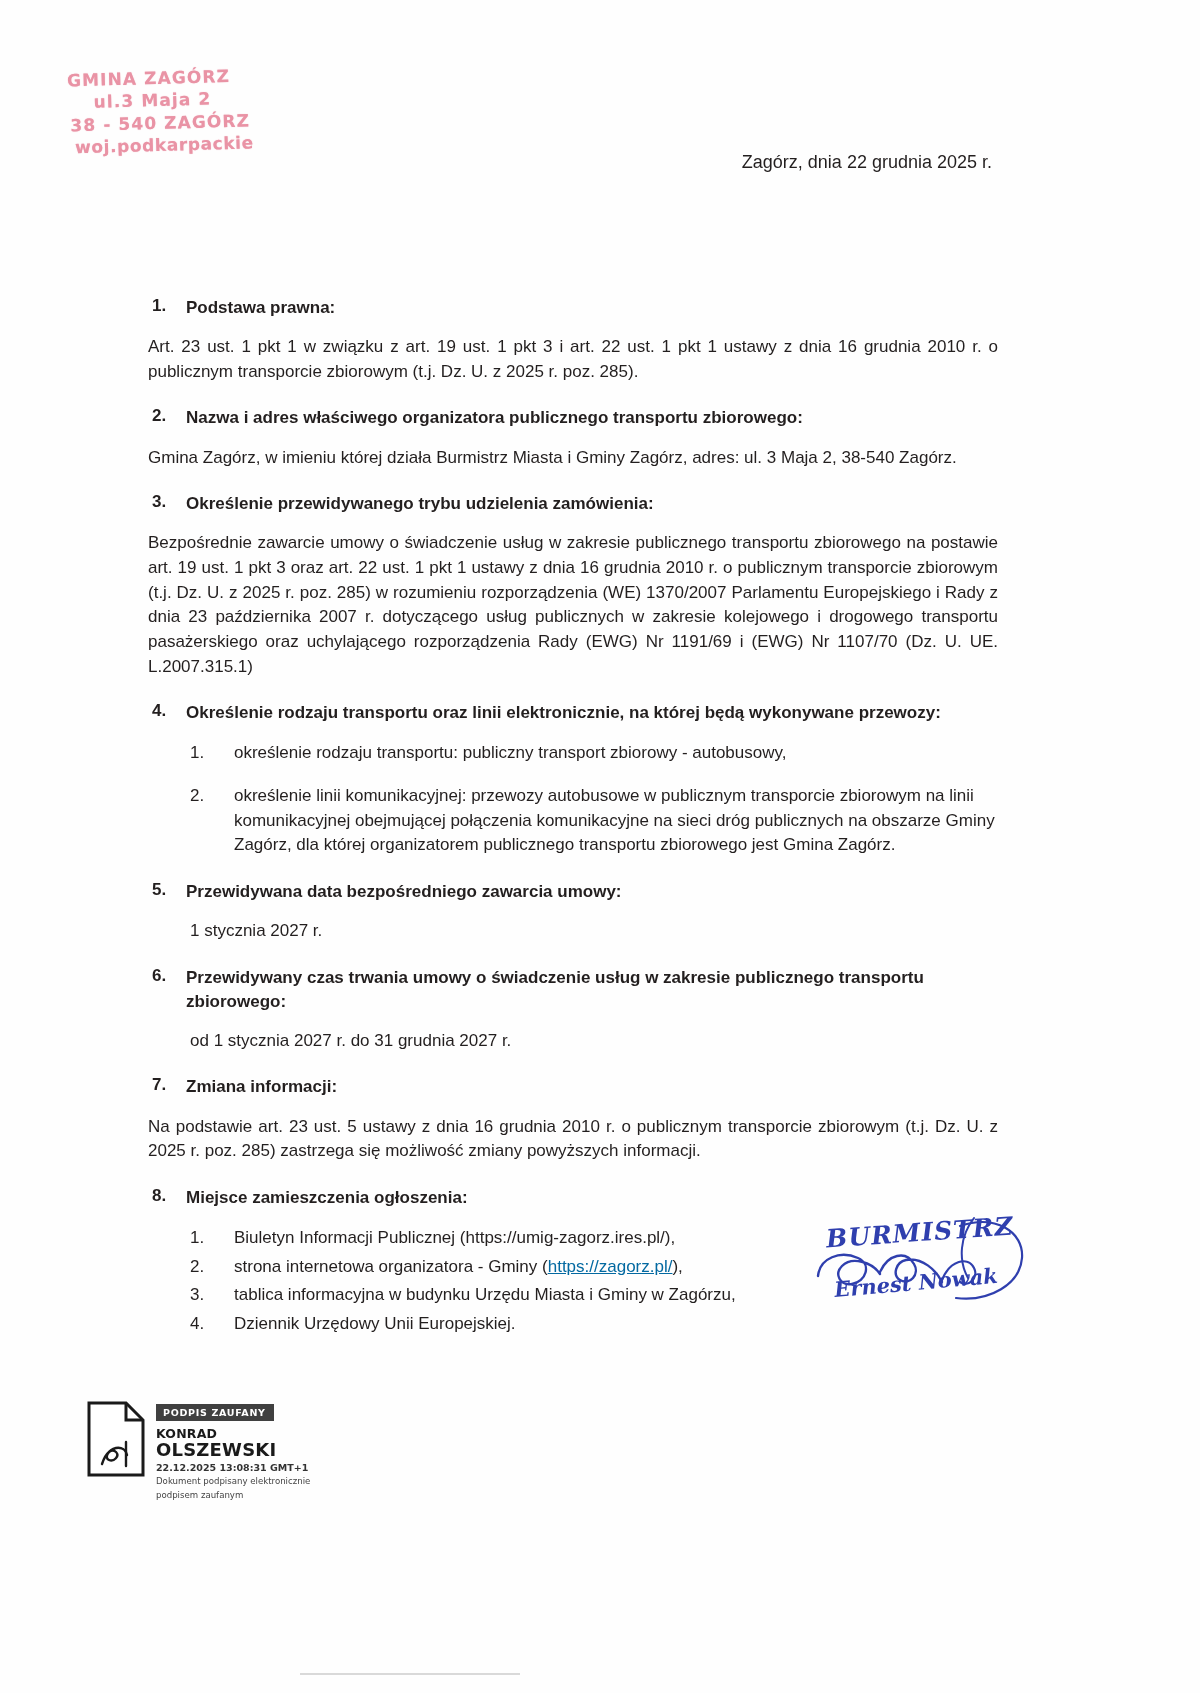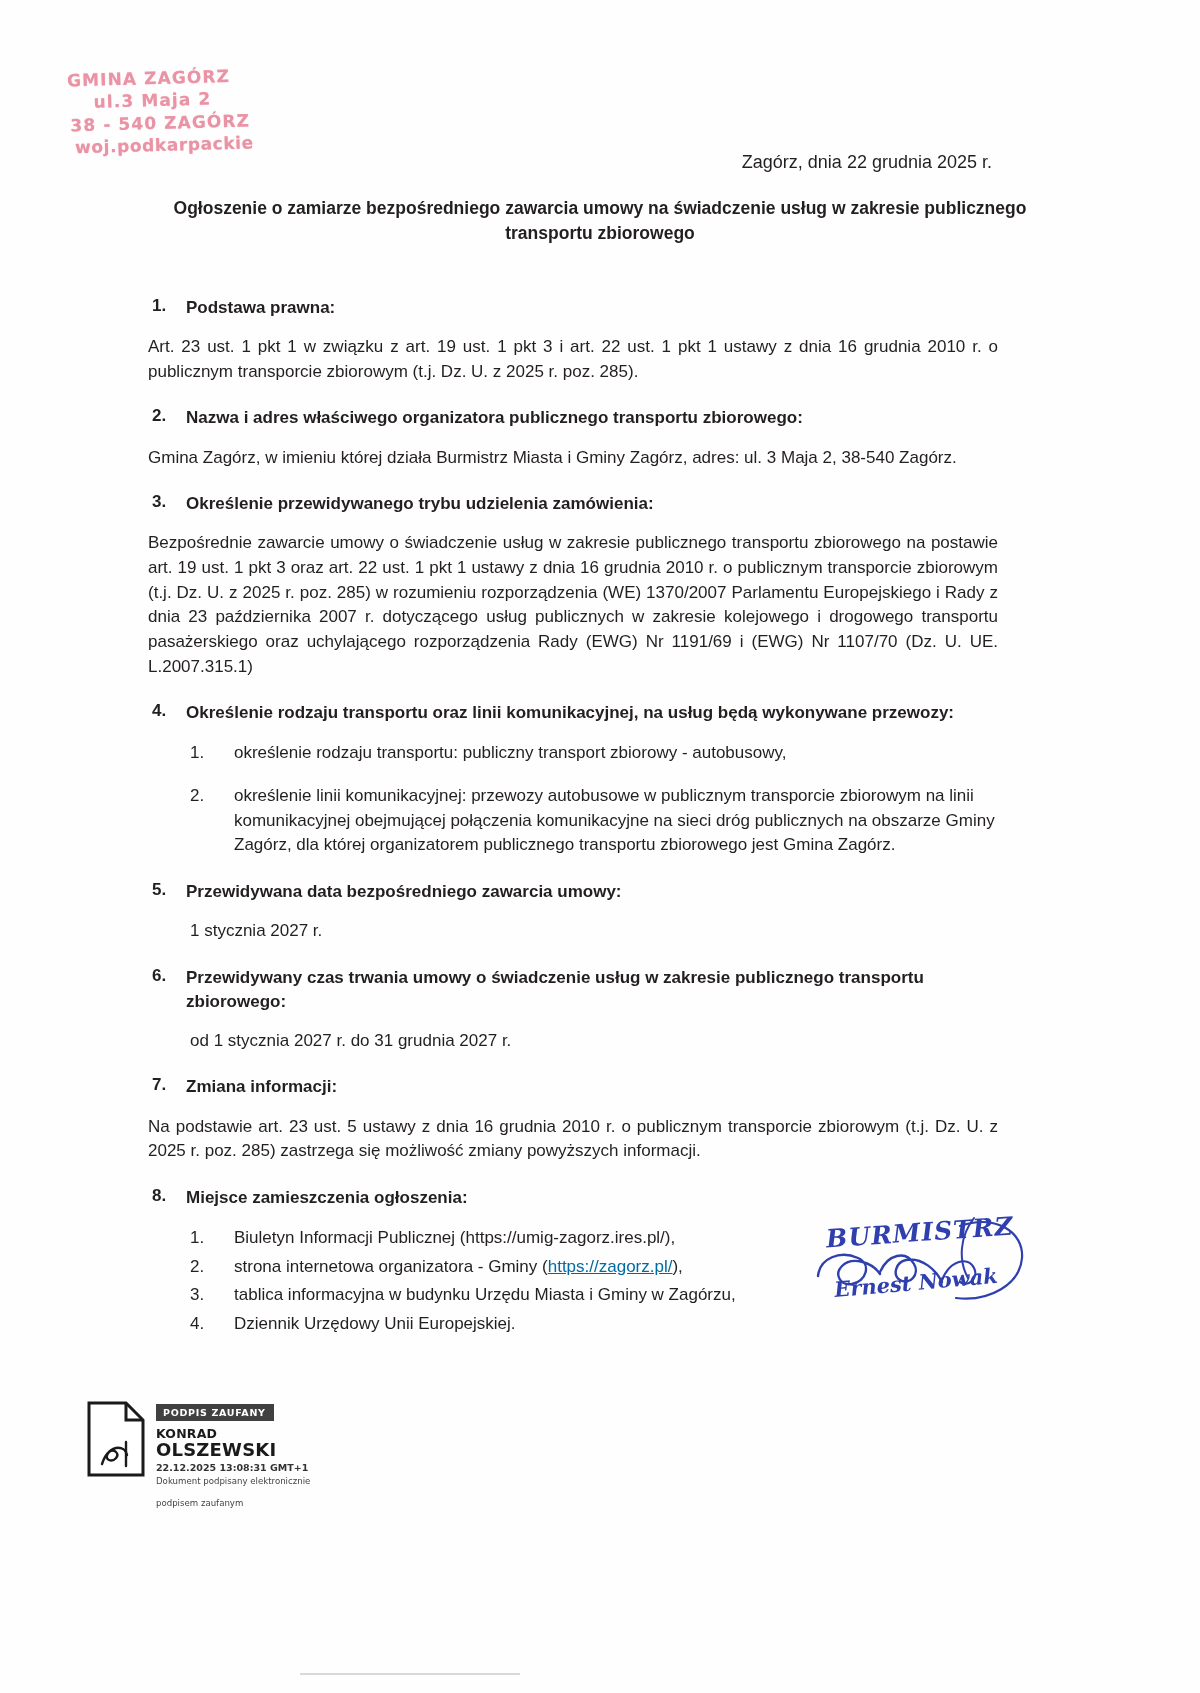--- a/index.html
+++ b/index.html
@@ -240,21 +240,20 @@
 
   <div class="stamp">
     <div class="l1">GMINA ZAGÓRZ</div>
     <div class="l2">ul.3 Maja 2</div>
     <div class="l3">38 - 540 ZAGÓRZ</div>
     <div class="l4">woj.podkarpackie</div>
   </div>
 
   <div class="doc-date">Zagórz, dnia 22 grudnia 2025 r.</div>
 
-  <div class="doc-title">Ogłoszenie o zamiarze bezpośredniego zawarcia umowy na świadczenie usług w zakresie publicznego transportu zbiorowego</div>
 
   <div class="content">
 
     <div class="sect">
       <div class="sect-num">1.</div>
       <div class="sect-head">Podstawa prawna:</div>
     </div>
     <div class="para">Art. 23 ust. 1 pkt 1 w związku z art. 19 ust. 1 pkt 3 i art. 22 ust. 1 pkt 1 ustawy z dnia 16 grudnia 2010 r. o publicznym transporcie zbiorowym (t.j. Dz. U. z 2025 r. poz. 285).</div>
 
     <div class="sect">
@@ -264,21 +263,21 @@
     <div class="para nojust">Gmina Zagórz, w imieniu której działa Burmistrz Miasta i Gminy Zagórz, adres: ul. 3 Maja 2, 38-540 Zagórz.</div>
 
     <div class="sect">
       <div class="sect-num">3.</div>
       <div class="sect-head">Określenie przewidywanego trybu udzielenia zamówienia:</div>
     </div>
     <div class="para">Bezpośrednie zawarcie umowy o świadczenie usług w zakresie publicznego transportu zbiorowego na postawie art. 19 ust. 1 pkt 3 oraz art. 22 ust. 1 pkt 1 ustawy z dnia 16 grudnia 2010 r. o publicznym transporcie zbiorowym (t.j. Dz. U. z 2025 r. poz. 285) w  rozumieniu rozporządzenia (WE) 1370/2007 Parlamentu Europejskiego i Rady z dnia 23 października 2007 r. dotyczącego usług publicznych w zakresie kolejowego i drogowego transportu pasażerskiego oraz uchylającego rozporządzenia Rady (EWG) Nr 1191/69 i (EWG) Nr 1107/70 (Dz. U. UE. L.2007.315.1)</div>
 
     <div class="sect">
       <div class="sect-num">4.</div>
-      <div class="sect-head">Określenie rodzaju transportu oraz linii komunikacyjnej, na usług będą wykonywane przewozy:</div>
+      <div class="sect-head">Określenie rodzaju transportu oraz linii elektronicznie, na której będą wykonywane przewozy:</div>
     </div>
     <div class="sublist">
       <div class="subitem">
         <div class="subitem-num">1.</div>
         <div class="subitem-text">określenie rodzaju transportu: publiczny transport zbiorowy - autobusowy,</div>
       </div>
       <div class="subitem">
         <div class="subitem-num">2.</div>
         <div class="subitem-text">określenie linii komunikacyjnej: przewozy autobusowe w publicznym transporcie zbiorowym na linii komunikacyjnej obejmującej połączenia komunikacyjne na sieci dróg publicznych na obszarze Gminy Zagórz, dla której organizatorem publicznego transportu zbiorowego jest Gmina Zagórz.</div>
       </div>
@@ -347,19 +346,19 @@
         <path d="M16,64 C20,52 26,48 30,52 C34,56 28,62 23,60 C18,58 22,50 30,48 C36,47 40,50 41,55" fill="none" stroke="#1a1a1a" stroke-width="2.4" stroke-linecap="round"></path>
         <path d="M40,42 L40,66" fill="none" stroke="#1a1a1a" stroke-width="2.4" stroke-linecap="round"></path>
       </svg>
     </div>
     <div class="tsig-meta">
       <div class="tsig-badge">PODPIS ZAUFANY</div>
       <div class="tsig-first">KONRAD</div>
       <div class="tsig-last">OLSZEWSKI</div>
       <div class="tsig-when">22.12.2025 13:08:31 GMT+1</div>
       <div class="tsig-note">Dokument podpisany elektronicznie</div>
-      <div class="tsig-note" style="margin-top:12px">podpisem zaufanym</div>
+      <div class="tsig-note" style="margin-top:4px">podpisem zaufanym</div>
     </div>
   </div>
 
   <div class="scan-edge"></div>
 
 </div>
 
 </body></html>

